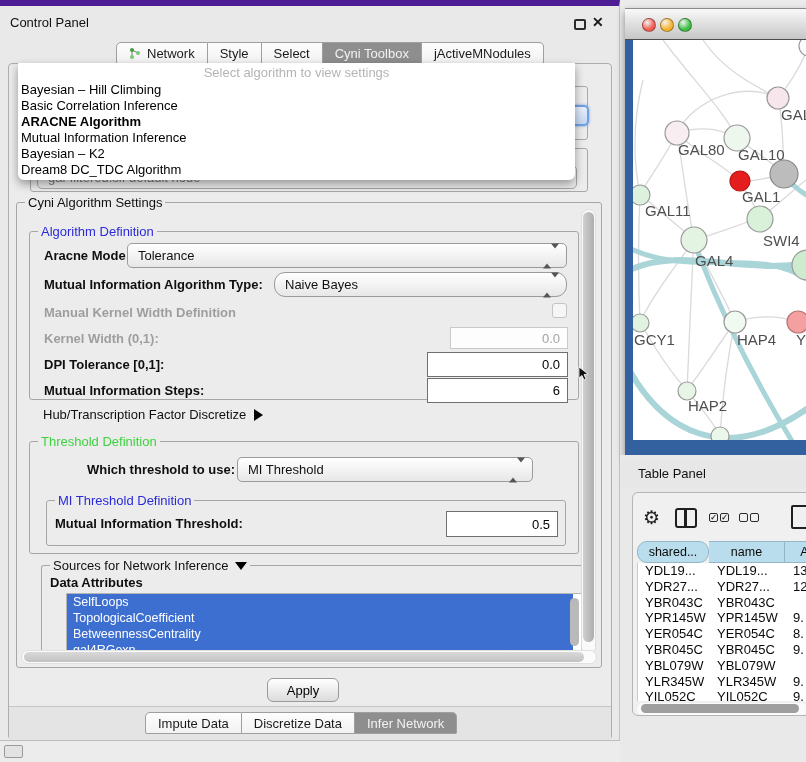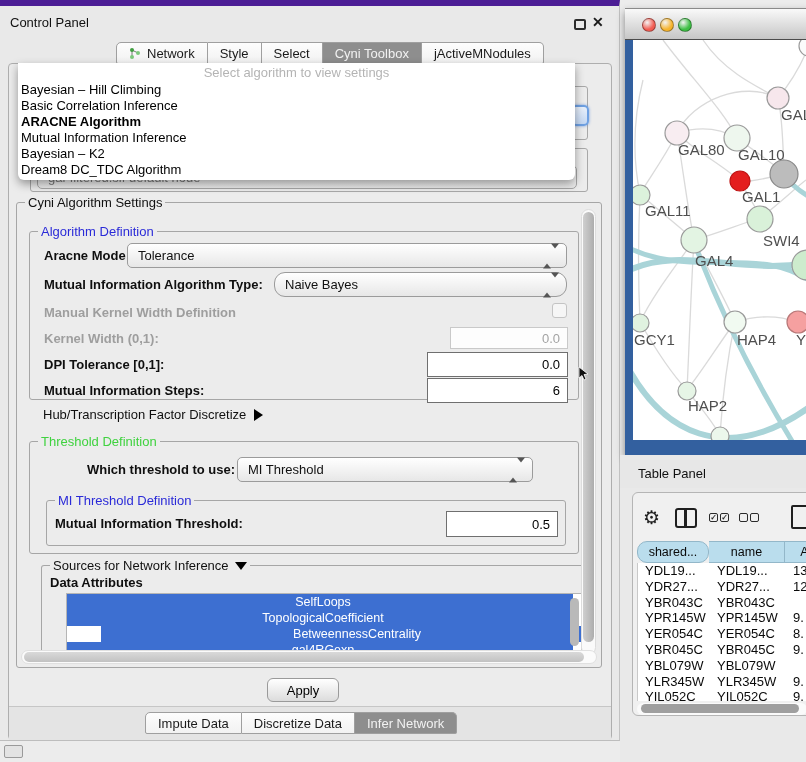--- a/index.html
+++ b/index.html
@@ -66,21 +66,21 @@
   .tfield.dis { border:1px solid #c9c9c9; color:#a3a3a3; background:#fdfdfd; }
   .checkbox { position:absolute; width:15px; height:15px; border:1px solid #c4c4c4;
     border-radius:3px; background:#f6f6f6; }
   .expander { position:absolute; font-size:13px; color:#101010; white-space:nowrap; }
   .tri-right { display:inline-block; width:0; height:0; border-top:6px solid transparent;
     border-bottom:6px solid transparent; border-left:9px solid #000; margin-left:8px; vertical-align:-2px;}
   .tri-down { display:inline-block; width:0; height:0; border-left:6px solid transparent;
     border-right:6px solid transparent; border-top:8px solid #000; margin-left:6px; }
 
   .attr-list { position:absolute; left:24px; top:27px; width:516px; height:66px; background:#fff;
-    border:1px solid #b5b5b5; overflow:hidden;text-align:center; }
+    border:1px solid #b5b5b5; overflow:hidden; }
   .attr-item { height:16px; line-height:16px; font-size:12.5px; color:#fff; padding-left:6px; }
   .list-scroll { position:absolute; right:1px; top:2px; width:11px; height:60px; }
   .list-thumb { width:9px; height:48px; border-radius:5px; background:#b9b9b9; margin:2px auto 0; }
 
   
   .vscroll { position:absolute; right:5px; top:6px; width:15px; height:446px; background:#fafafa;
     border:1px solid #dcdcdc; border-radius:8px; }
   .vthumb { position:absolute; left:1px; top:2px; width:11px; height:430px; border-radius:6px;
     background:linear-gradient(90deg,#cfcfcf,#adadad); }
   .hscroll { position:absolute; left:4px; bottom:3px; width:576px; height:14px; background:#fbfbfb;
@@ -243,21 +243,21 @@
         <div class="legend">
           <span>Sources for Network Inference</span><span class="tri-down"></span>
         </div>
         <div class="lbl" style="left:8px; top:9px;">Data Attributes</div>
         <div class="attr-list" id="attr-list">
           <div class="list-scroll">
               <div class="list-thumb"></div>
             </div>
         <div class="attr-item" style="background: rgb(61, 111, 209); width: 506px;">SelfLoops</div>
             <div class="attr-item" style="background: rgb(61, 111, 209); width: 506px;">TopologicalCoefficient</div>
-            <div class="attr-item" style="background: rgb(61, 111, 209); width: 506px; margin-left: 34px;">BetweennessCentrality</div>
+            <div class="attr-item" style="background: rgb(61, 111, 209); width: 506px;">BetweennessCentrality</div>
             <div class="attr-item" style="background: rgb(61, 111, 209); width: 506px;">gal4RGexp</div>
           </div>
       </div>
 
       <div class="vscroll">
           <div class="vthumb"></div>
         </div>
       <div class="hscroll">
           <div class="hthumb"></div>
         </div>

